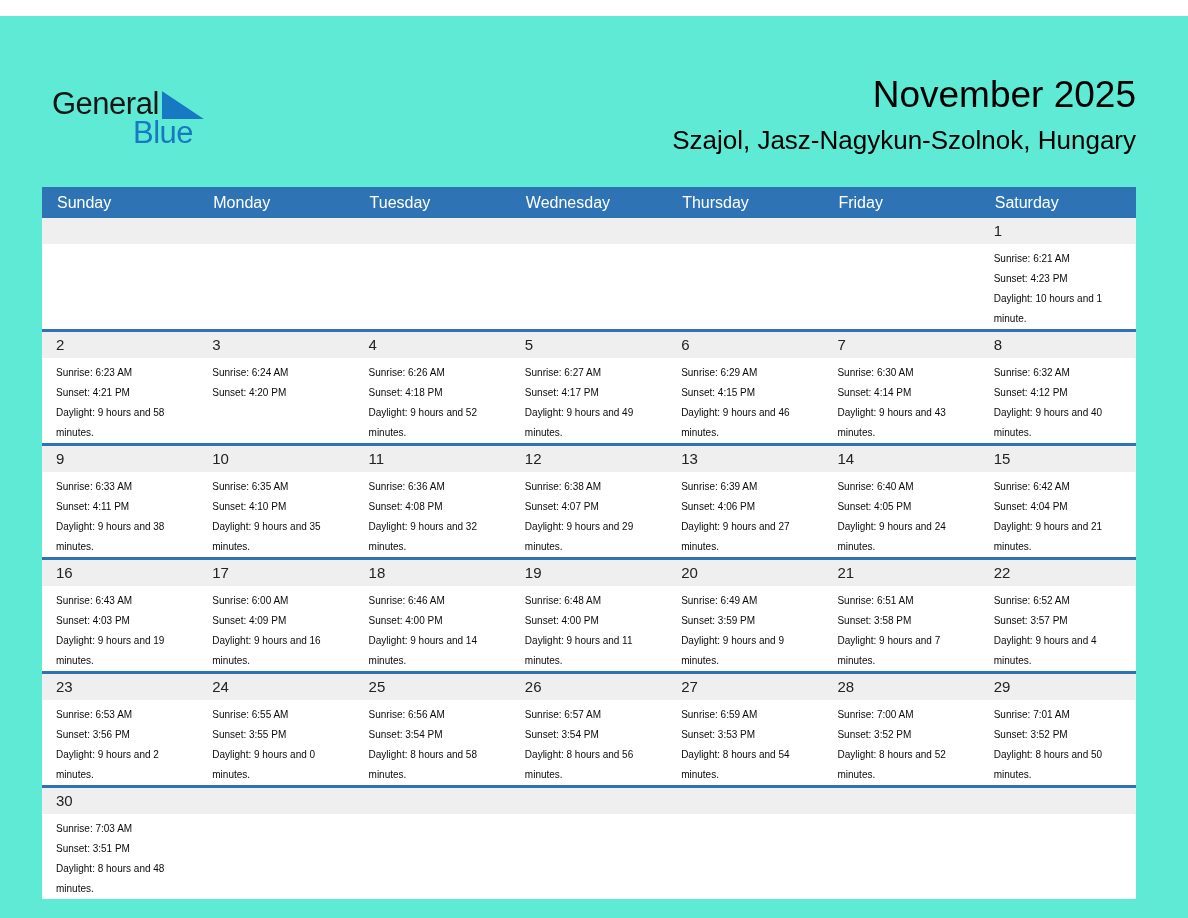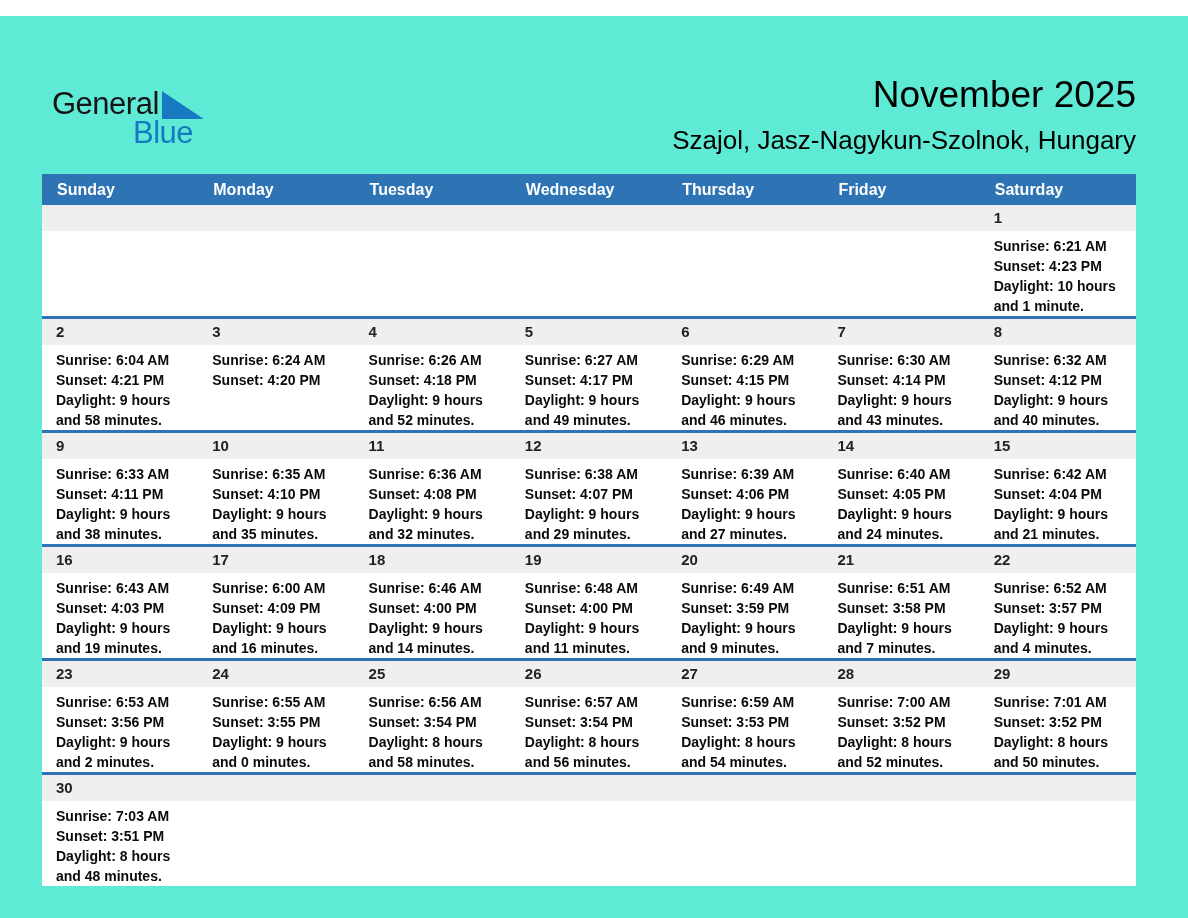--- a/index.html
+++ b/index.html
@@ -12,29 +12,29 @@
   .logo-line1 { display:flex; align-items:flex-end; font-size:31px; letter-spacing:-0.5px; color:#151515; font-weight:400; }
   .logo-triangle { width:42px; height:28px; background:#1779C1; clip-path:polygon(0 0, 100% 100%, 0 100%); margin-left:3px; margin-bottom:3px; }
   .logo-line2 { font-size:31px; letter-spacing:-0.5px; color:#1779C1; margin-left:81px; margin-top:-7px; }
 
   
   .title-block { position:absolute; right:52px; top:58px; text-align:right; }
   .cal-title { font-size:37px; color:#000; font-weight:400; line-height:42px; }
   .cal-subtitle { font-size:26px; color:#000; font-weight:400; margin-top:9px; }
 
   
-  .calendar { position:absolute; left:42px; top:158px; width:1094px;font-weight:bold; }
+  .calendar { position:absolute; left:42px; top:171px; width:1094px; }
   .weekday-bar { display:grid; grid-template-columns:repeat(7,1fr); background:#2E74B5; height:31px; align-items:center; }
   .weekday { color:#ffffff; font-size:16px; padding-left:15px; }
 
   .week-row { display:grid; grid-template-columns:repeat(7,1fr); background:#fff; }
   .week-row + .week-row { border-top:3px solid #2E74B5; }
   .day-cell { min-height:107px; }
   .day-num { background:#EFEFEF; height:26px; line-height:26px; padding-left:14px; font-size:15px; color:#222; }
-  .day-info { padding:5px 4px 0 14px; font-size:14px; line-height:20px; color:#0a0a0a; width:150px; }
+  .day-info { padding:5px 4px 0 14px; font-size:10px; line-height:20px; color:#0a0a0a; width:150px; }
   .day-info .nowrap { white-space:nowrap; }
   .day-info .daylight { max-width:131px; }
 </style>
 </head>
 <body>
 
 <div class="page">
 
   <div class="logo">
     <div class="logo-line1">
@@ -85,21 +85,21 @@
               <div class="nowrap">Sunrise: 6:21 AM</div>
               <div class="nowrap">Sunset: 4:23 PM</div>
               <div class="daylight">Daylight: 10 hours and 1 minute.</div>
             </div>
           </div>
         </div>
         <div class="week-row">
           <div class="day-cell">
             <div class="day-num">2</div>
             <div class="day-info">
-              <div class="nowrap">Sunrise: 6:04 AM</div>
+              <div class="nowrap">Sunrise: 6:23 AM</div>
               <div class="nowrap">Sunset: 4:21 PM</div>
               <div class="daylight">Daylight: 9 hours and 58 minutes.</div>
             </div>
           </div>
           <div class="day-cell">
             <div class="day-num">3</div>
             <div class="day-info">
               <div class="nowrap">Sunrise: 6:24 AM</div>
               <div class="nowrap">Sunset: 4:20 PM</div>
             </div>

